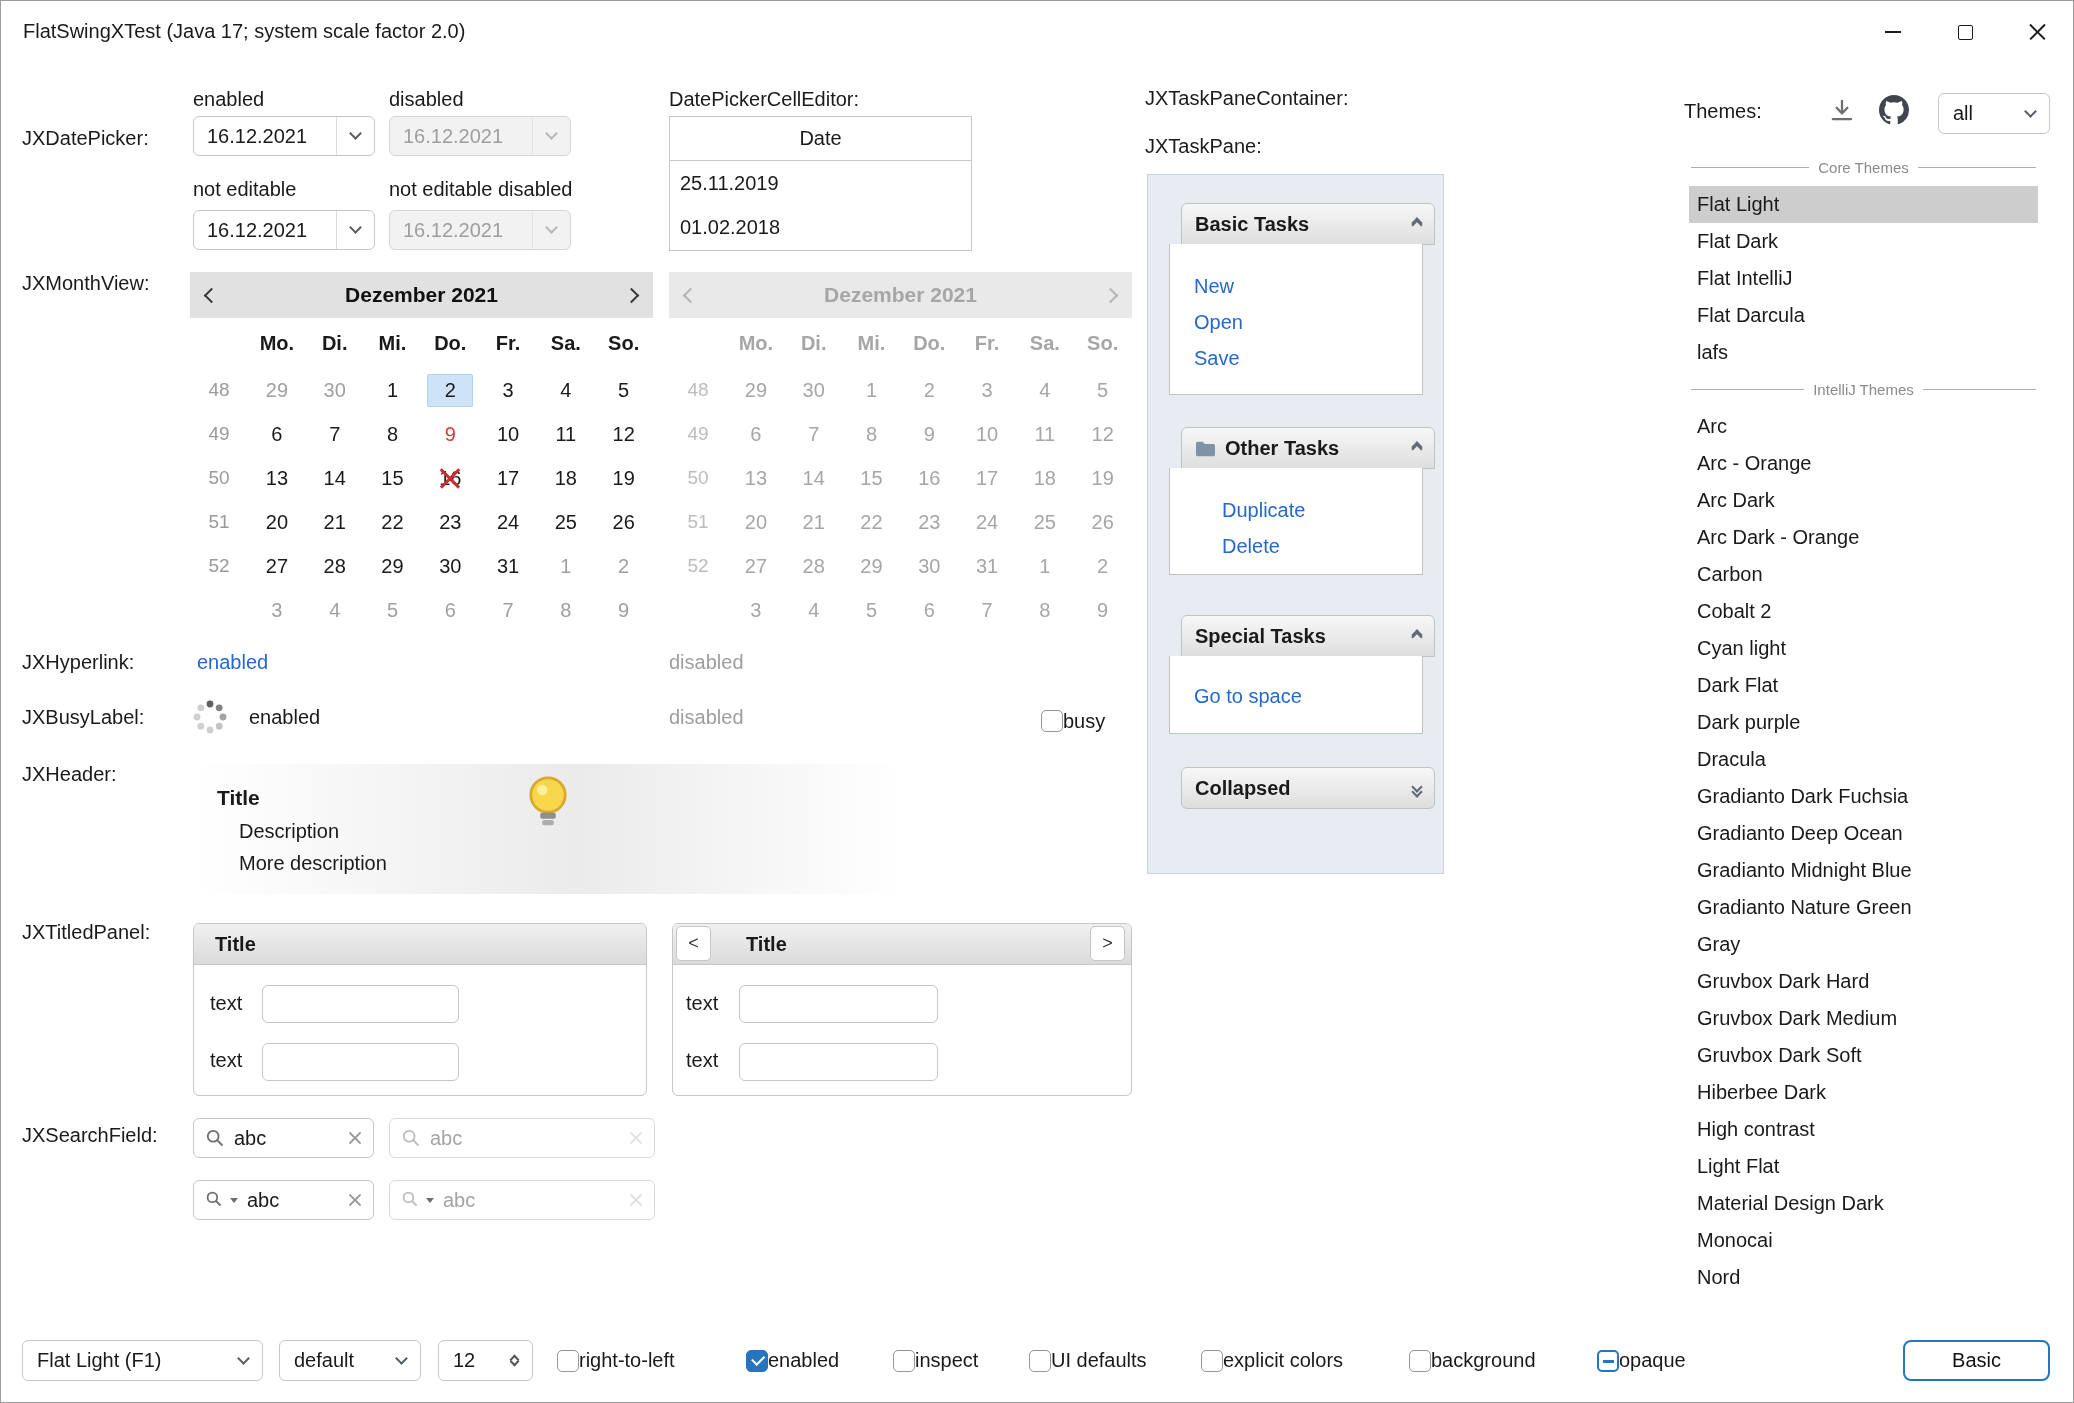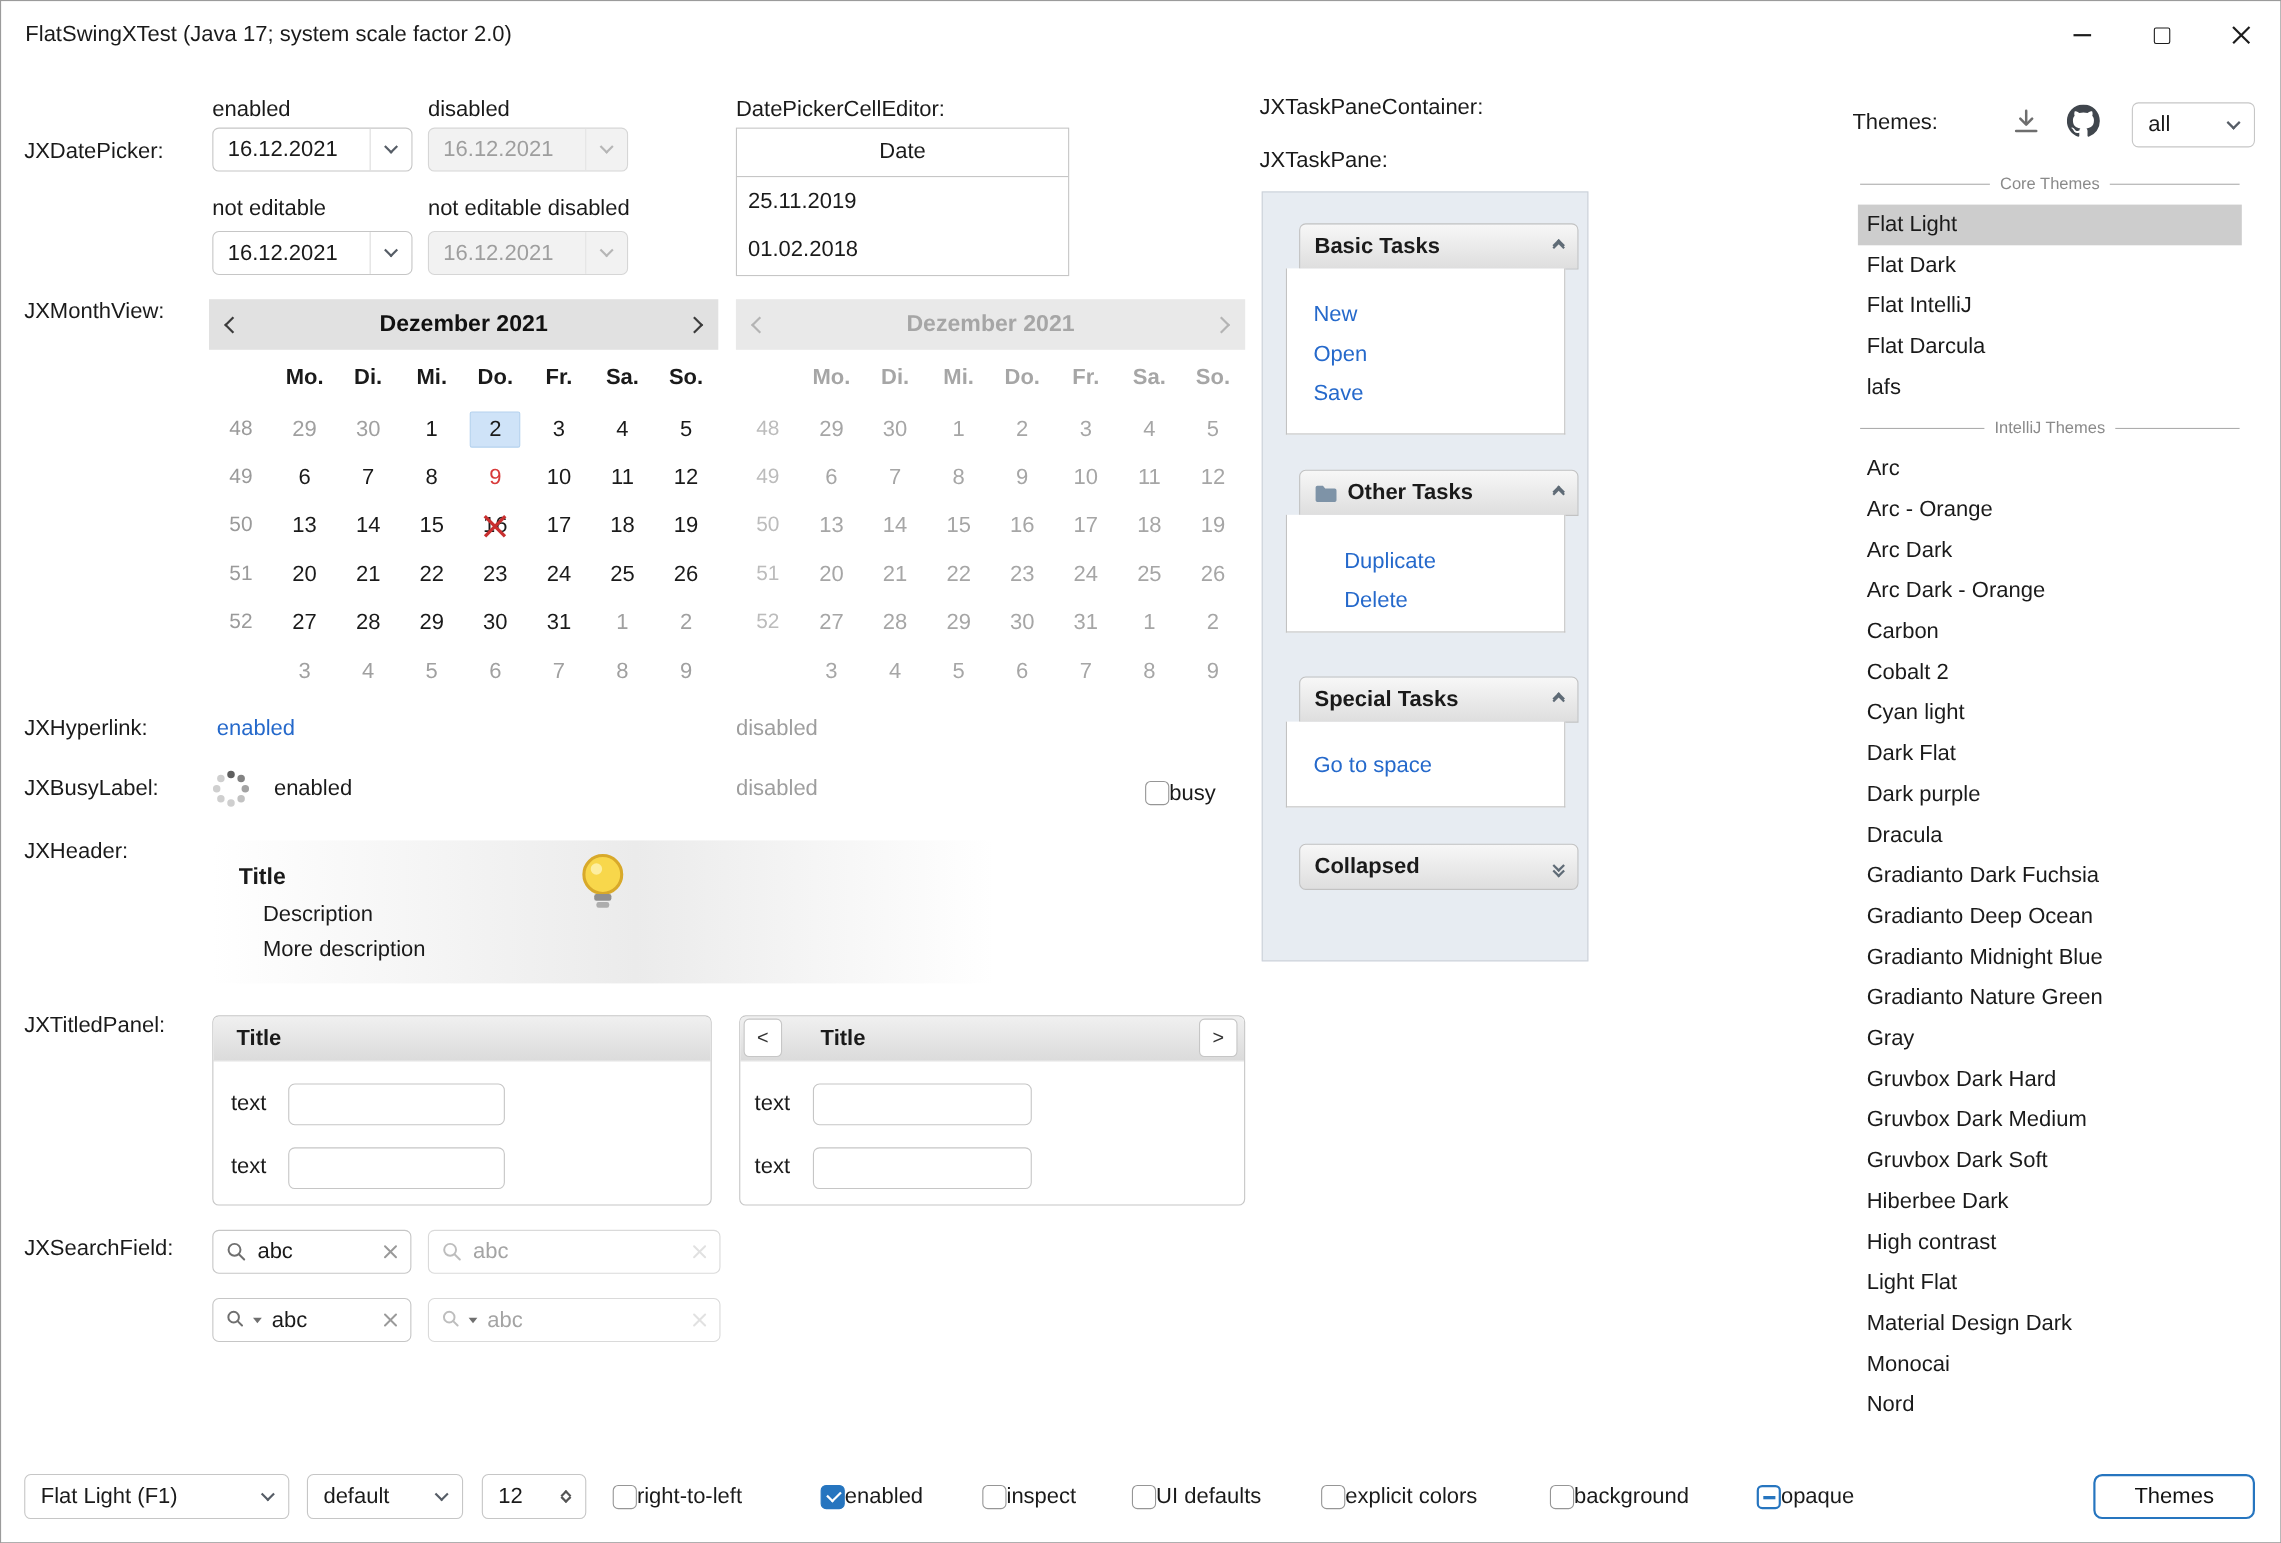--- a/index.html
+++ b/index.html
@@ -748,15 +748,15 @@
       </div>
       <div class="cbrow bbar-cb unchecked" style="left: 1408px;">
         <span class="cb-box"></span>
         <span>background</span>
       </div>
       <div class="cbrow bbar-cb indeterminate" style="left: 1596px;">
         <span class="cb-box"></span>
         <span>opaque</span>
       </div>
     </div>
-  <div class="abs close-btn">Themes</div>
+  <div class="abs close-btn">Basic</div>
 
 </div>
 
 </body></html>

